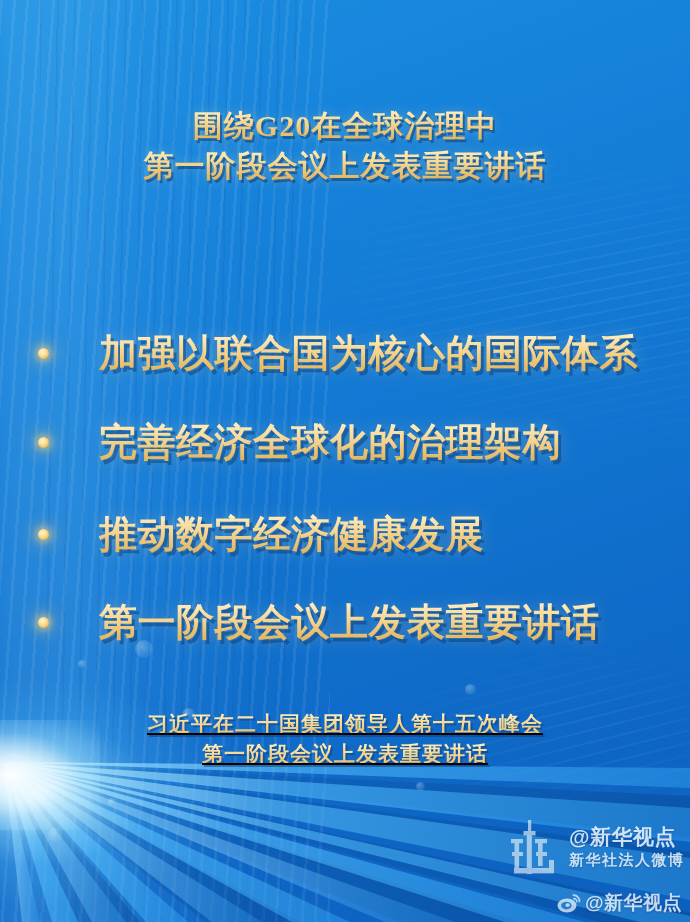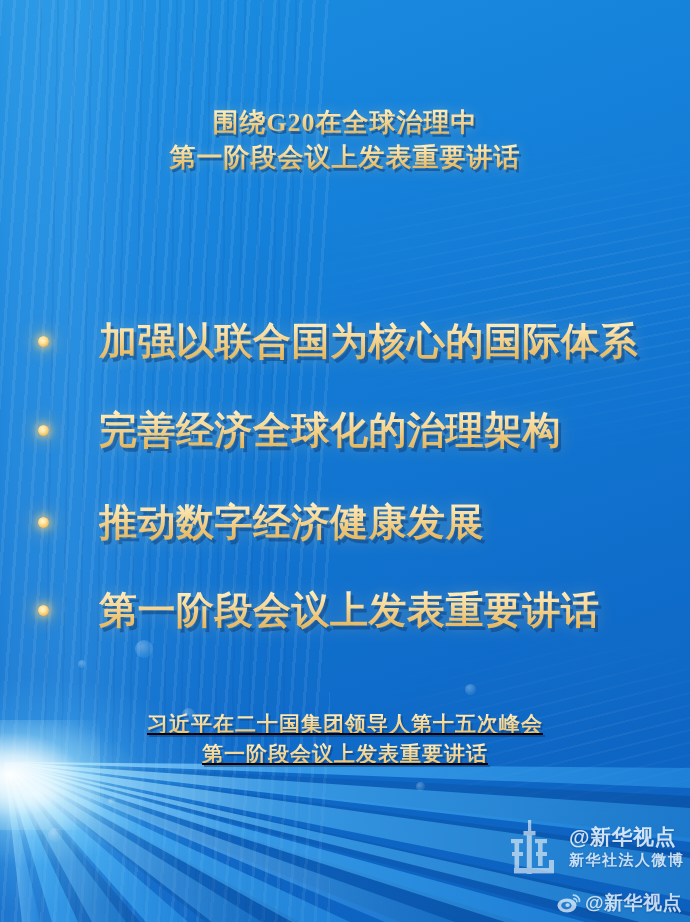--- a/index.html
+++ b/index.html
@@ -117,36 +117,36 @@
   }
 
   
   .headline {
     position:absolute; left:0; right:0; top:106px;
     text-align:center;
     line-height: 1.33;
   }
   .headline .hl {
     display:block;
-    font-size: 26px;
+    font-size: 30px;
     font-weight: 700;
     letter-spacing: 1px;
     background: linear-gradient(180deg,
         #fff0c8 0%, #ffeab4 16%, #f5d48c 45%, #e9bf6d 70%, #d9a849 100%);
     -webkit-background-clip: text;
     background-clip: text;
     color: transparent;
     -webkit-text-fill-color: transparent;
     filter: drop-shadow(2px 3px 0px rgba(12,60,120,0.55))
             drop-shadow(0 0 6px rgba(255,225,150,0.25));
   }
 
   
   .bullets {
-    position:absolute; left:0; top:300px; width:550px;
+    position:absolute; left:0; top:312px; width:550px;
   }
   .bullet-row {
     position:relative;
     display:flex;
     align-items:center;
     height: 86px;
     padding-left: 38px;
   }
   .bullet-dot {
     position:relative;

